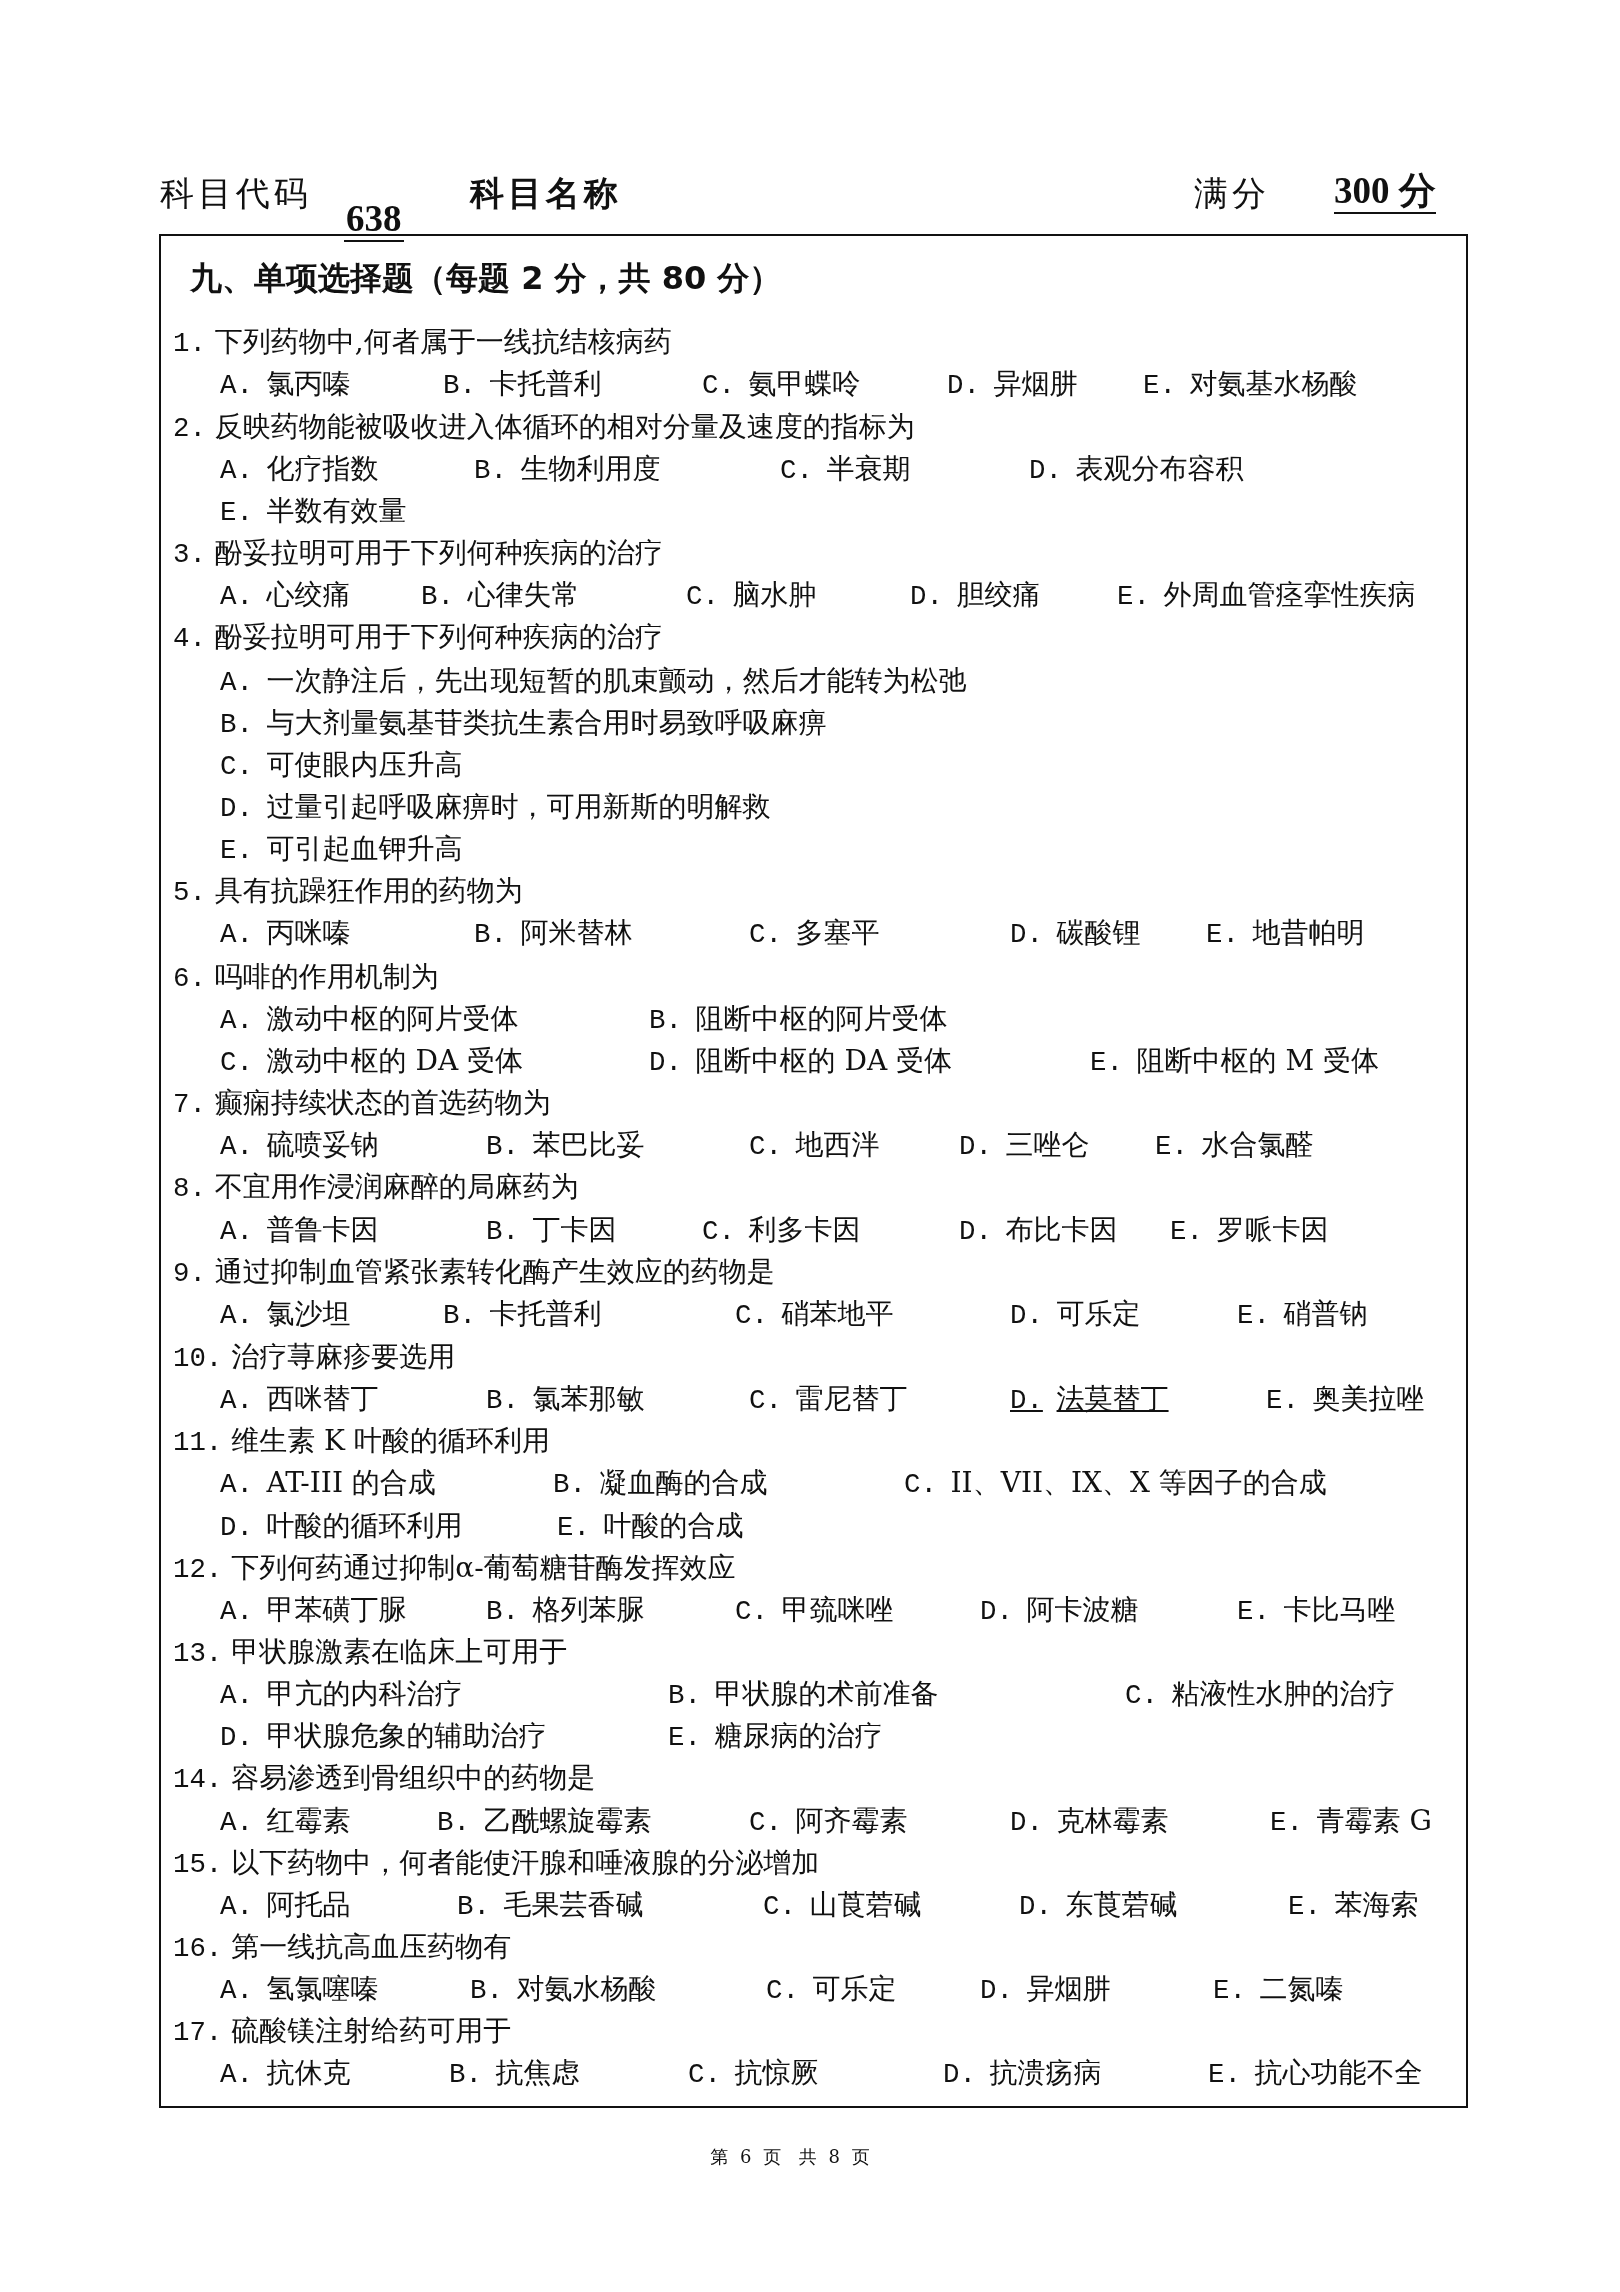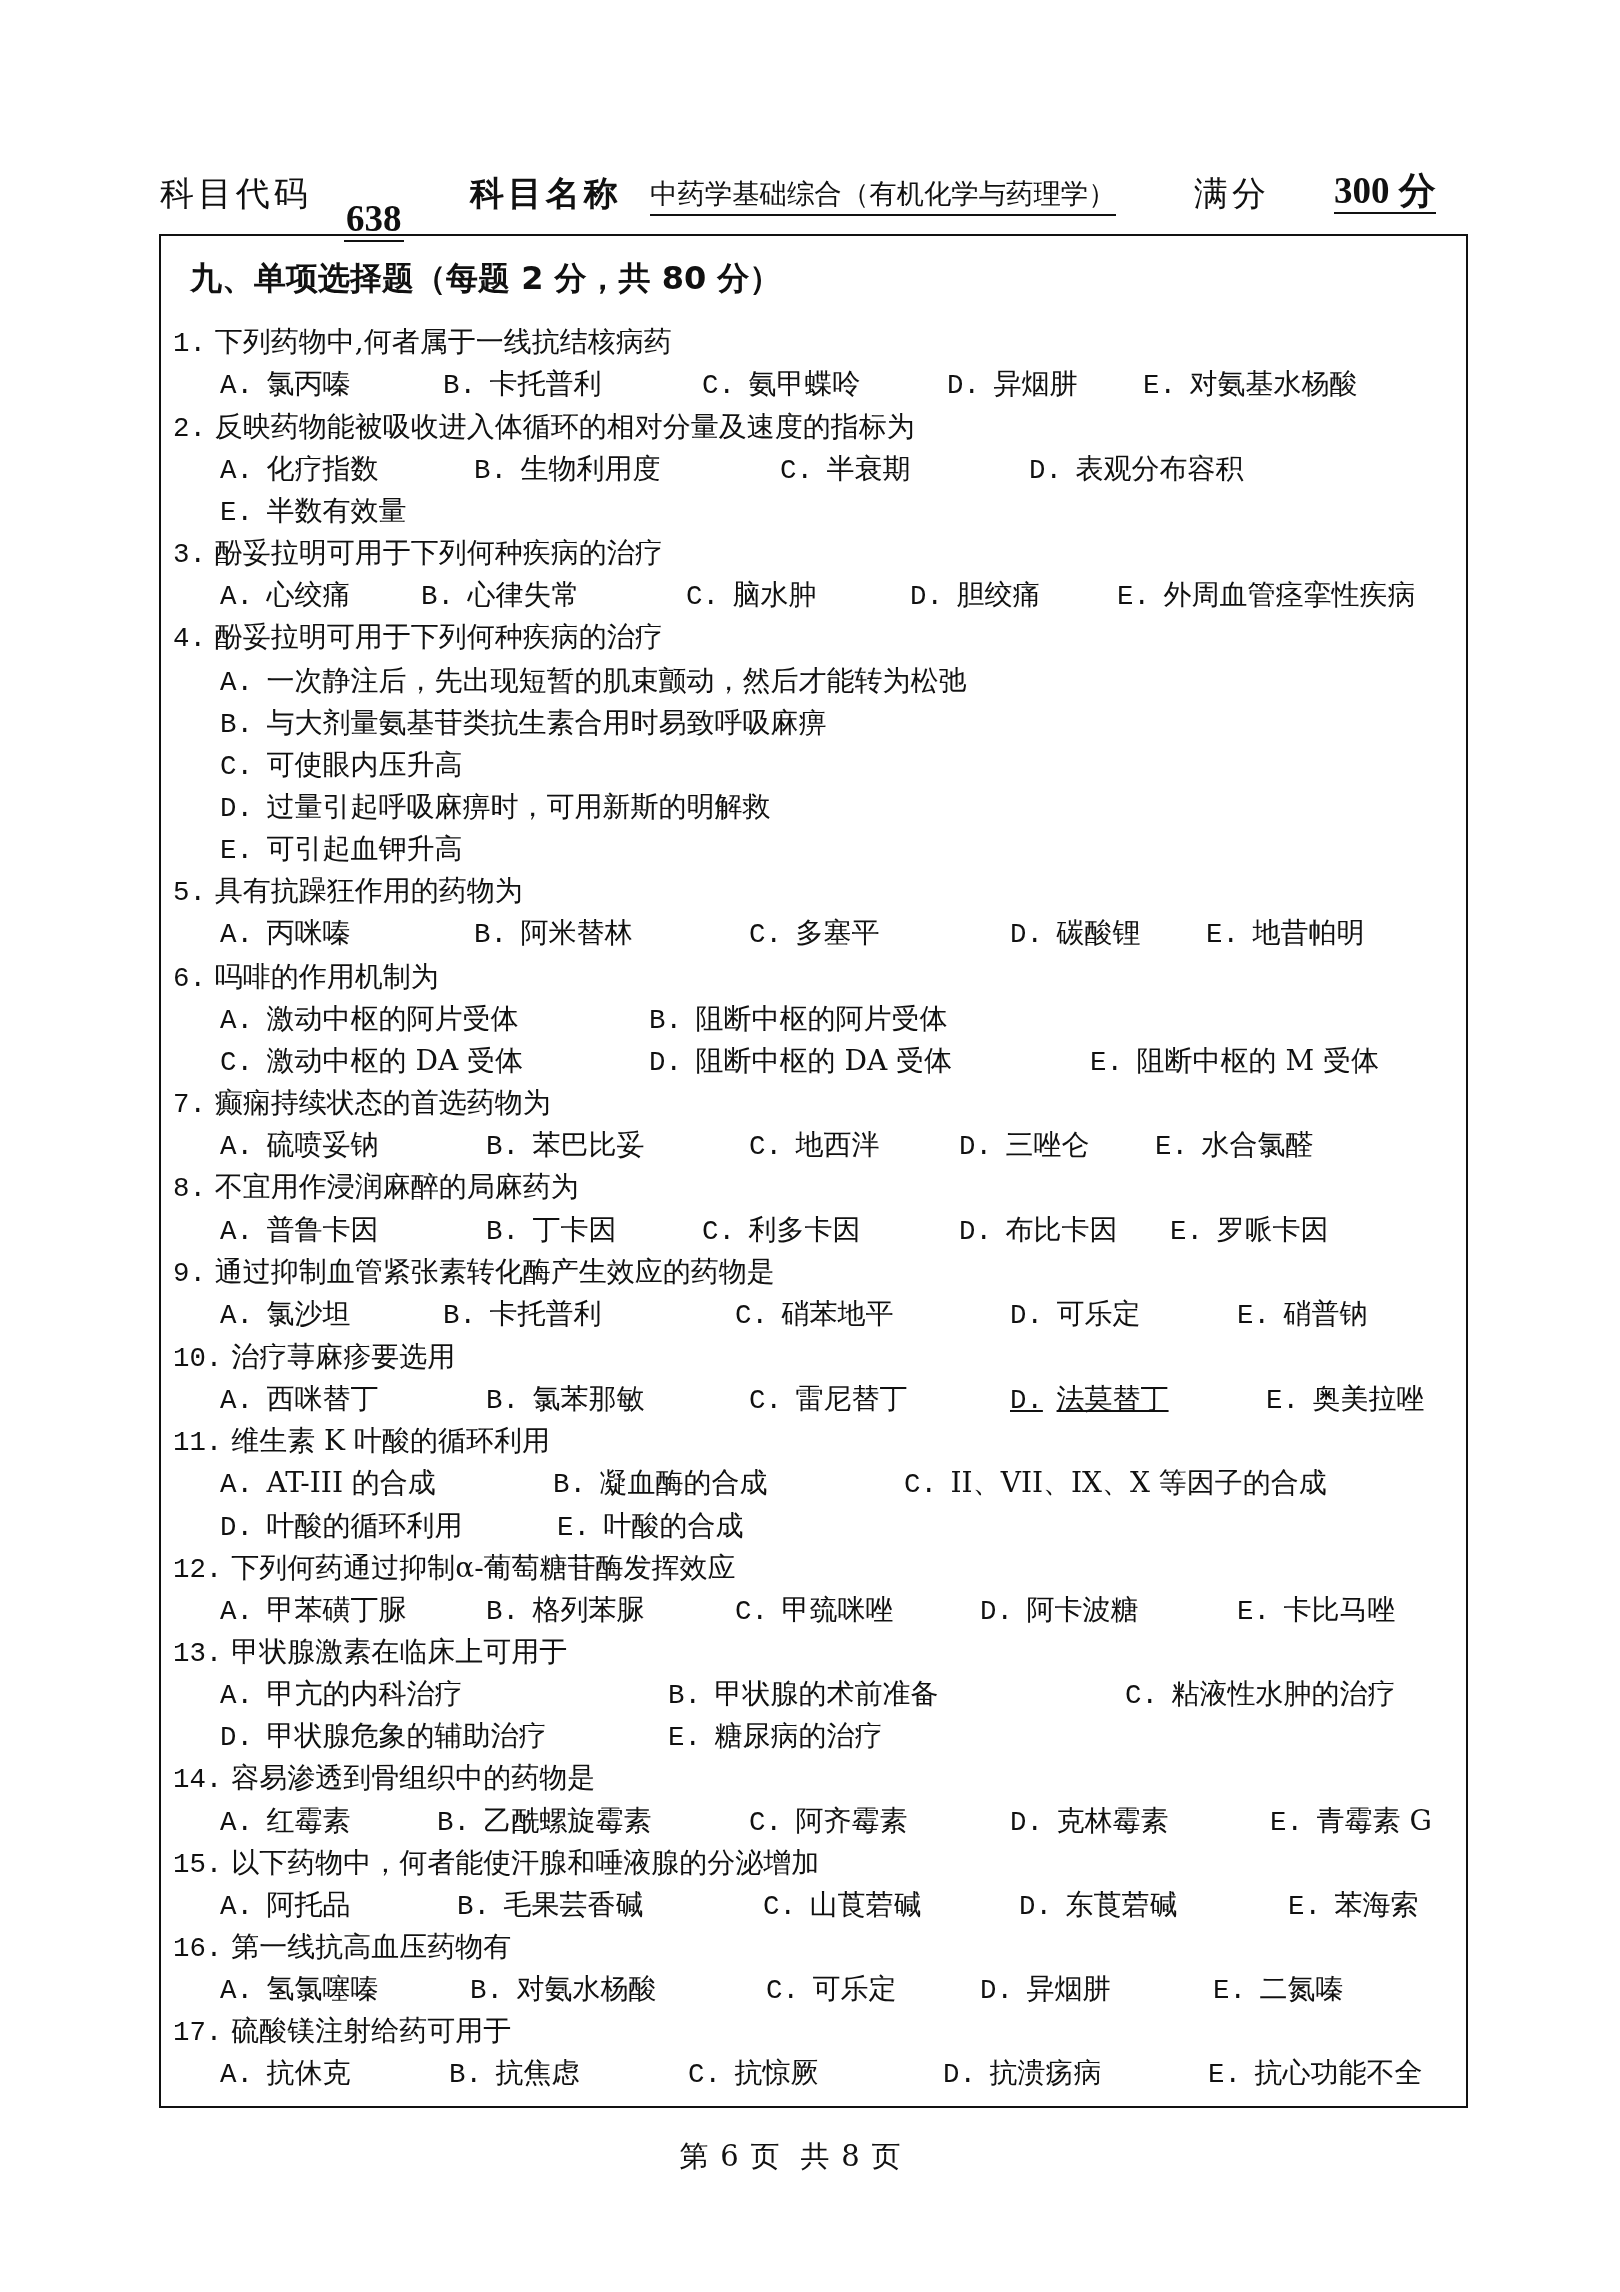--- a/index.html
+++ b/index.html
@@ -37,32 +37,31 @@
   }
   .q {
     position: absolute; font-size: 28px; line-height: 39px; white-space: nowrap;
     font-family: "DejaVu Serif", serif;
   }
   .q .num { font-family: "Liberation Mono", monospace; font-size: 27.4px; }
   .opt { position: absolute; font-size: 28px; line-height: 39px; white-space: nowrap; }
   .opt .letter { font-family: "Liberation Mono", monospace; font-size: 27.4px; margin-right: 13.7px; }
   .footer {
     position: absolute; left: 0; width: 1580px; top: 2137px; text-align: center;
-    font-size: 29px; line-height: 39px; font-family: "DejaVu Serif", serif;
+    font-size: 18px; line-height: 39px; font-family: "DejaVu Serif", serif;
   }
   .footer span { margin: 0 5.9px; }
 </style>
 </head>
 <body>
 
 <div class="header">
   <span class="hdr-label" style="left:0;">科目代码</span>
   <span class="hdr-code" style="left:184px;">638</span>
   <span class="hdr-label" style="left:310px;font-weight:bold;">科目名称</span>
-  <span class="hdr-name" style="left:490px;">中药学基础综合（有机化学与药理学）</span>
   <span class="hdr-label" style="left:1034px;">满分</span>
   <span class="hdr-score" style="left:1174px;">300 分</span>
 </div>
 
 <div class="box"></div>
 
 <div class="section-title">九、单项选择题（每题 2 分，共 80 分）</div>
 
 <div class="q" style="left:173px;top:322px;"><span class="num">1.</span> <span>下列药物中,何者属于一线抗结核病药</span></div>
 <div class="opt" style="left:220px;top:364px;"><span class="letter">A.</span><span>氯丙嗪</span></div>

